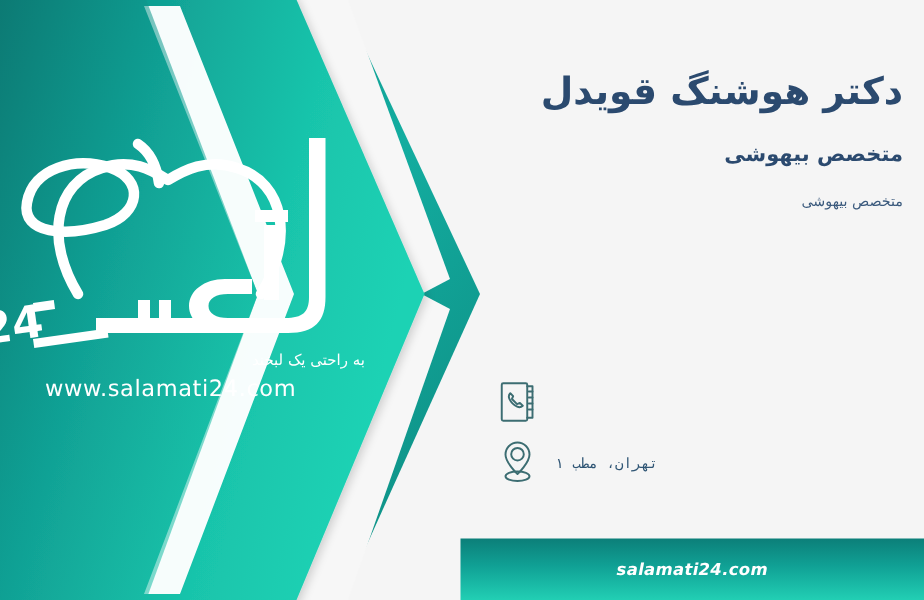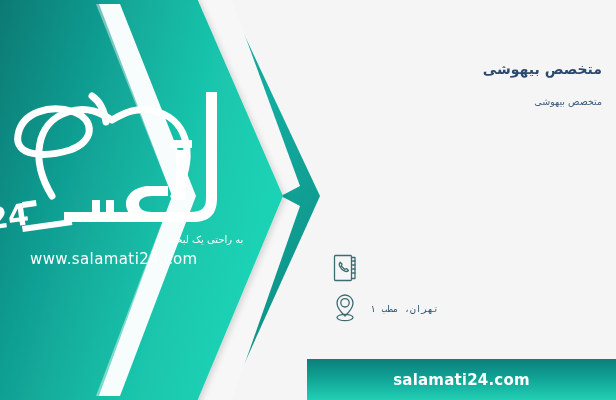--- a/index.html
+++ b/index.html
@@ -109,24 +109,25 @@
     width: 309px;
     height: 41px;
     background: linear-gradient(180deg, #0c7f79 0%, #10a195 45%, #22cfb4 100%);
     display: flex;
     align-items: center;
     justify-content: center;
   }
 
   .bottom-bar-text {
     color: #ffffff;
-    font-size: 15px;
+    font-size: 11px;
     font-weight: bold;
     letter-spacing: 0.2px;
     direction: ltr;
+    font-style: italic;
   }
 </style>
 </head>
 <body>
 
 <div id="card">
 
   <div class="brand-panel">
     <svg width="320" height="400" viewBox="0 0 320 400" xmlns="http://www.w3.org/2000/svg">
       <defs>
@@ -199,20 +200,21 @@
         <rect x="22" y="226" width="50" height="6" fill="#ffffff" transform="rotate(-8 22 226)"></rect>
       </g>
 
       <text x="168" y="243" text-anchor="end" font-family="'DejaVu Sans','Liberation Sans',sans-serif" font-size="10" fill="#ffffff" direction="rtl">به راحتی یک لبخند</text>
 
       <text x="30" y="264" font-family="'DejaVu Sans','Liberation Sans',sans-serif" font-size="15" letter-spacing="0.4" fill="#ffffff" direction="ltr">www.salamati24.com</text>
     </svg>
   </div>
 
   <div class="content">
+    <div class="doctor-name">دکتر هوشنگ قویدل</div>
 
     <div class="specialty-main">متخصص بیهوشی</div>
 
     <div class="specialty-sub">متخصص بیهوشی</div>
   </div>
 
   <div class="contact-block">
 
     <div class="contact-row">
       <span class="contact-icon">

